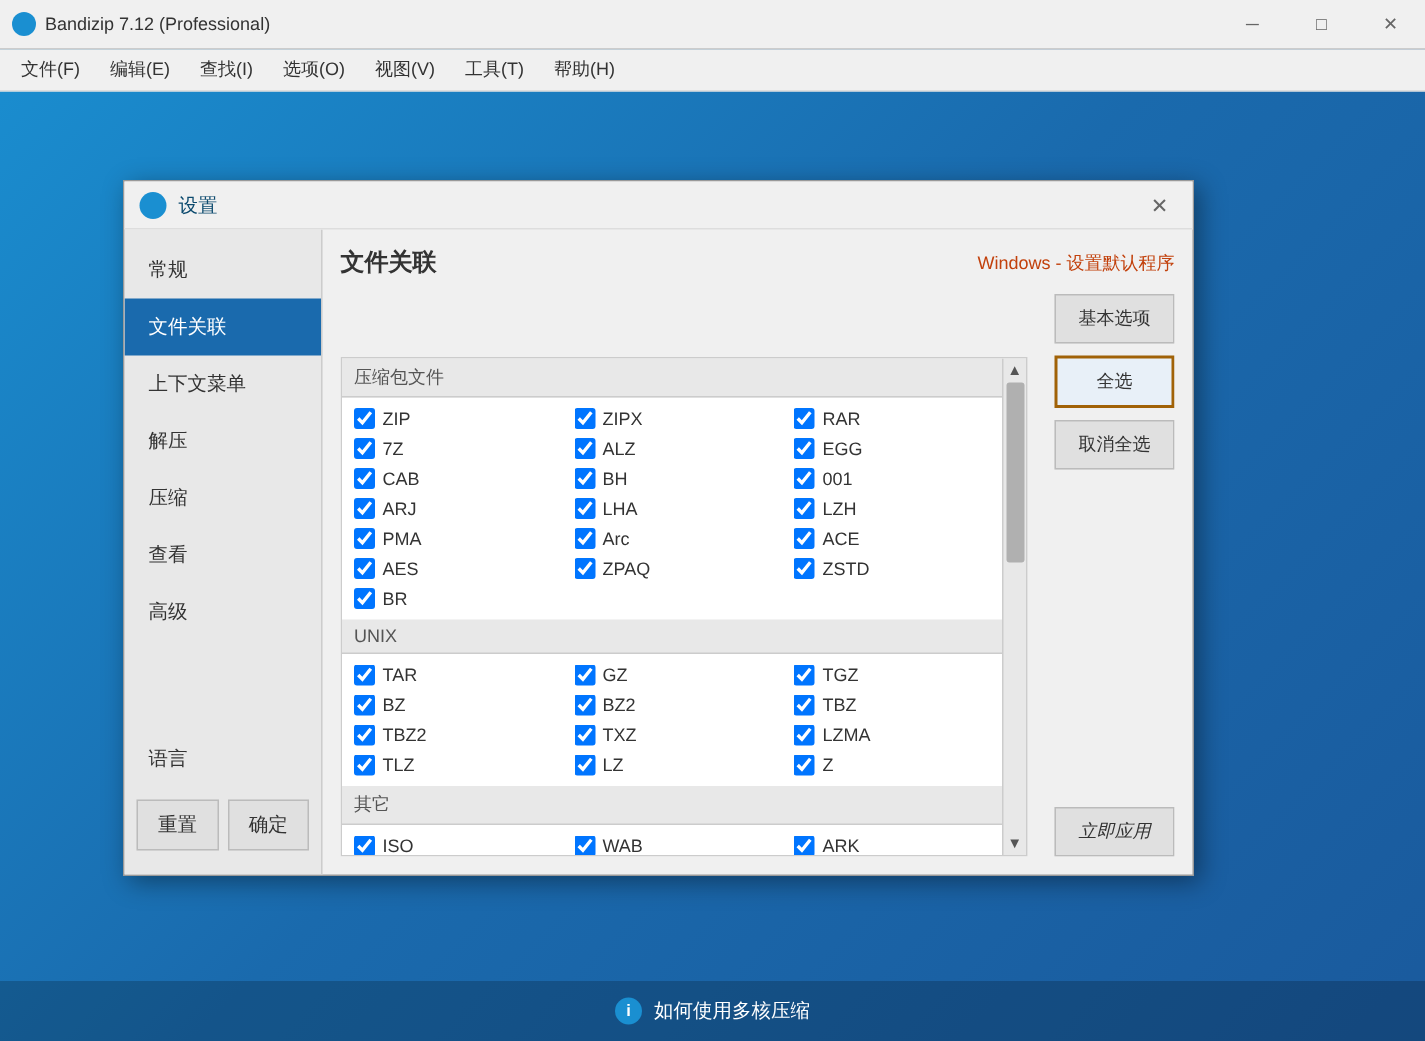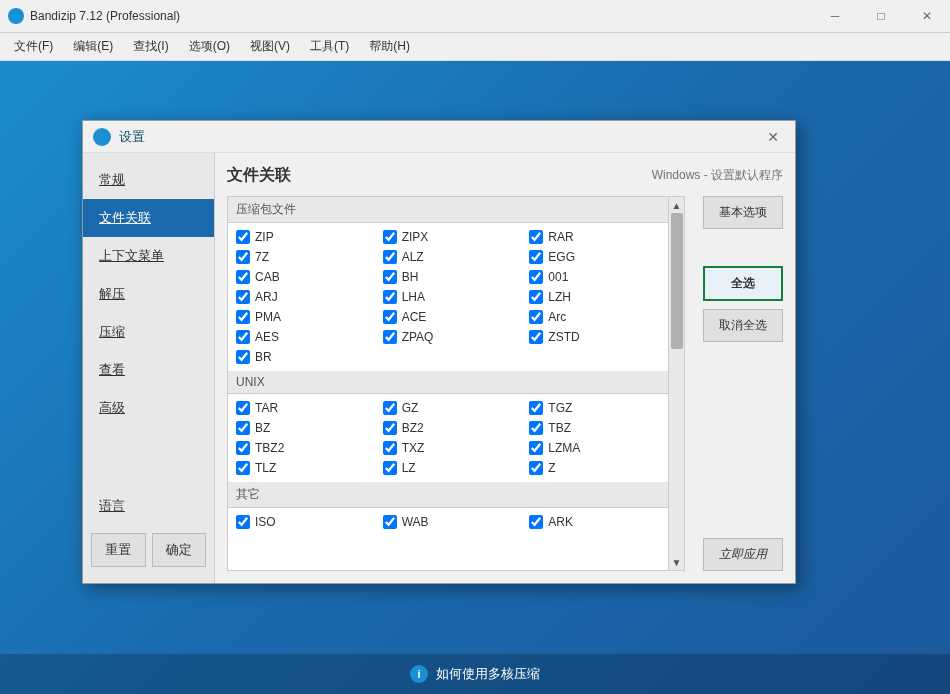--- a/index.html
+++ b/index.html
@@ -146,21 +146,20 @@
       padding: 8px 0;
       border-right: 1px solid #ccc;
       display: flex;
       flex-direction: column;
     }
     .sidebar-item {
       padding: 10px 16px;
       cursor: pointer;
       color: #333;
       font-size: 13px;
-      text-decoration: underline;
     }
     .sidebar-item.active {
       background: #1a6aad;
       color: #fff;
     }
     .sidebar-spacer { flex: 1; }
     .sidebar-btn-area {
       padding: 8px;
       display: flex;
       flex-direction: row;
@@ -190,34 +189,35 @@
       align-items: center;
       margin-bottom: 10px;
     }
     .main-title {
       font-size: 16px;
       font-weight: bold;
       color: #333;
     }
     .windows-link {
       margin-left: auto;
-      color: #737373;
+      color: #c2410c;
       font-size: 12px;
       cursor: pointer;
       text-decoration: none;
     }
 
     
     .file-list-container {
       flex: 1;
       background: #fff;
       border: 1px solid #ccc;
       display: flex;
       overflow: hidden;
       position: relative;
+      margin-top: 42px;
     }
     .file-list-inner {
       flex: 1;
       overflow-y: hidden;
       overflow-x: hidden;
     }
     .section-header {
       background: #e8e8e8;
       padding: 4px 8px;
       font-size: 12px;
@@ -284,23 +284,22 @@
       padding: 7px 4px;
       background: #e0e0e0;
       border: 1px solid #bbb;
       cursor: pointer;
       font-size: 12px;
       color: #333;
       text-align: center;
     }
     .panel-btn.primary {
       background: #e8f0f8;
-      border: 2px solid #15803d;
-      font-weight: bold;
-      margin-top: 29px;
+      border: 2px solid #a16207;
+      font-weight: normal;
     }
     .panel-btn.apply {
       margin-top: auto;
       font-style: italic;
     }
   </style>
 </head>
 <body>
 
 <div class="titlebar">
@@ -407,25 +406,25 @@
               <label class="check-item">
                   <input type="checkbox" checked="" style="">
                   <span>LZH</span>
                 </label>
               <label class="check-item">
                   <input type="checkbox" checked="" style="">
                   <span>PMA</span>
                 </label>
               <label class="check-item">
                   <input type="checkbox" checked="" style="">
+                  <span>Arc</span>
+                </label>
+              <label class="check-item">
+                  <input type="checkbox" checked="" style="">
                   <span>ACE</span>
-                </label>
-              <label class="check-item">
-                  <input type="checkbox" checked="" style="">
-                  <span>Arc</span>
                 </label>
               <label class="check-item">
                   <input type="checkbox" checked="" style="">
                   <span>AES</span>
                 </label>
               <label class="check-item">
                   <input type="checkbox" checked="" style="">
                   <span>ZPAQ</span>
                 </label>
               <label class="check-item">

